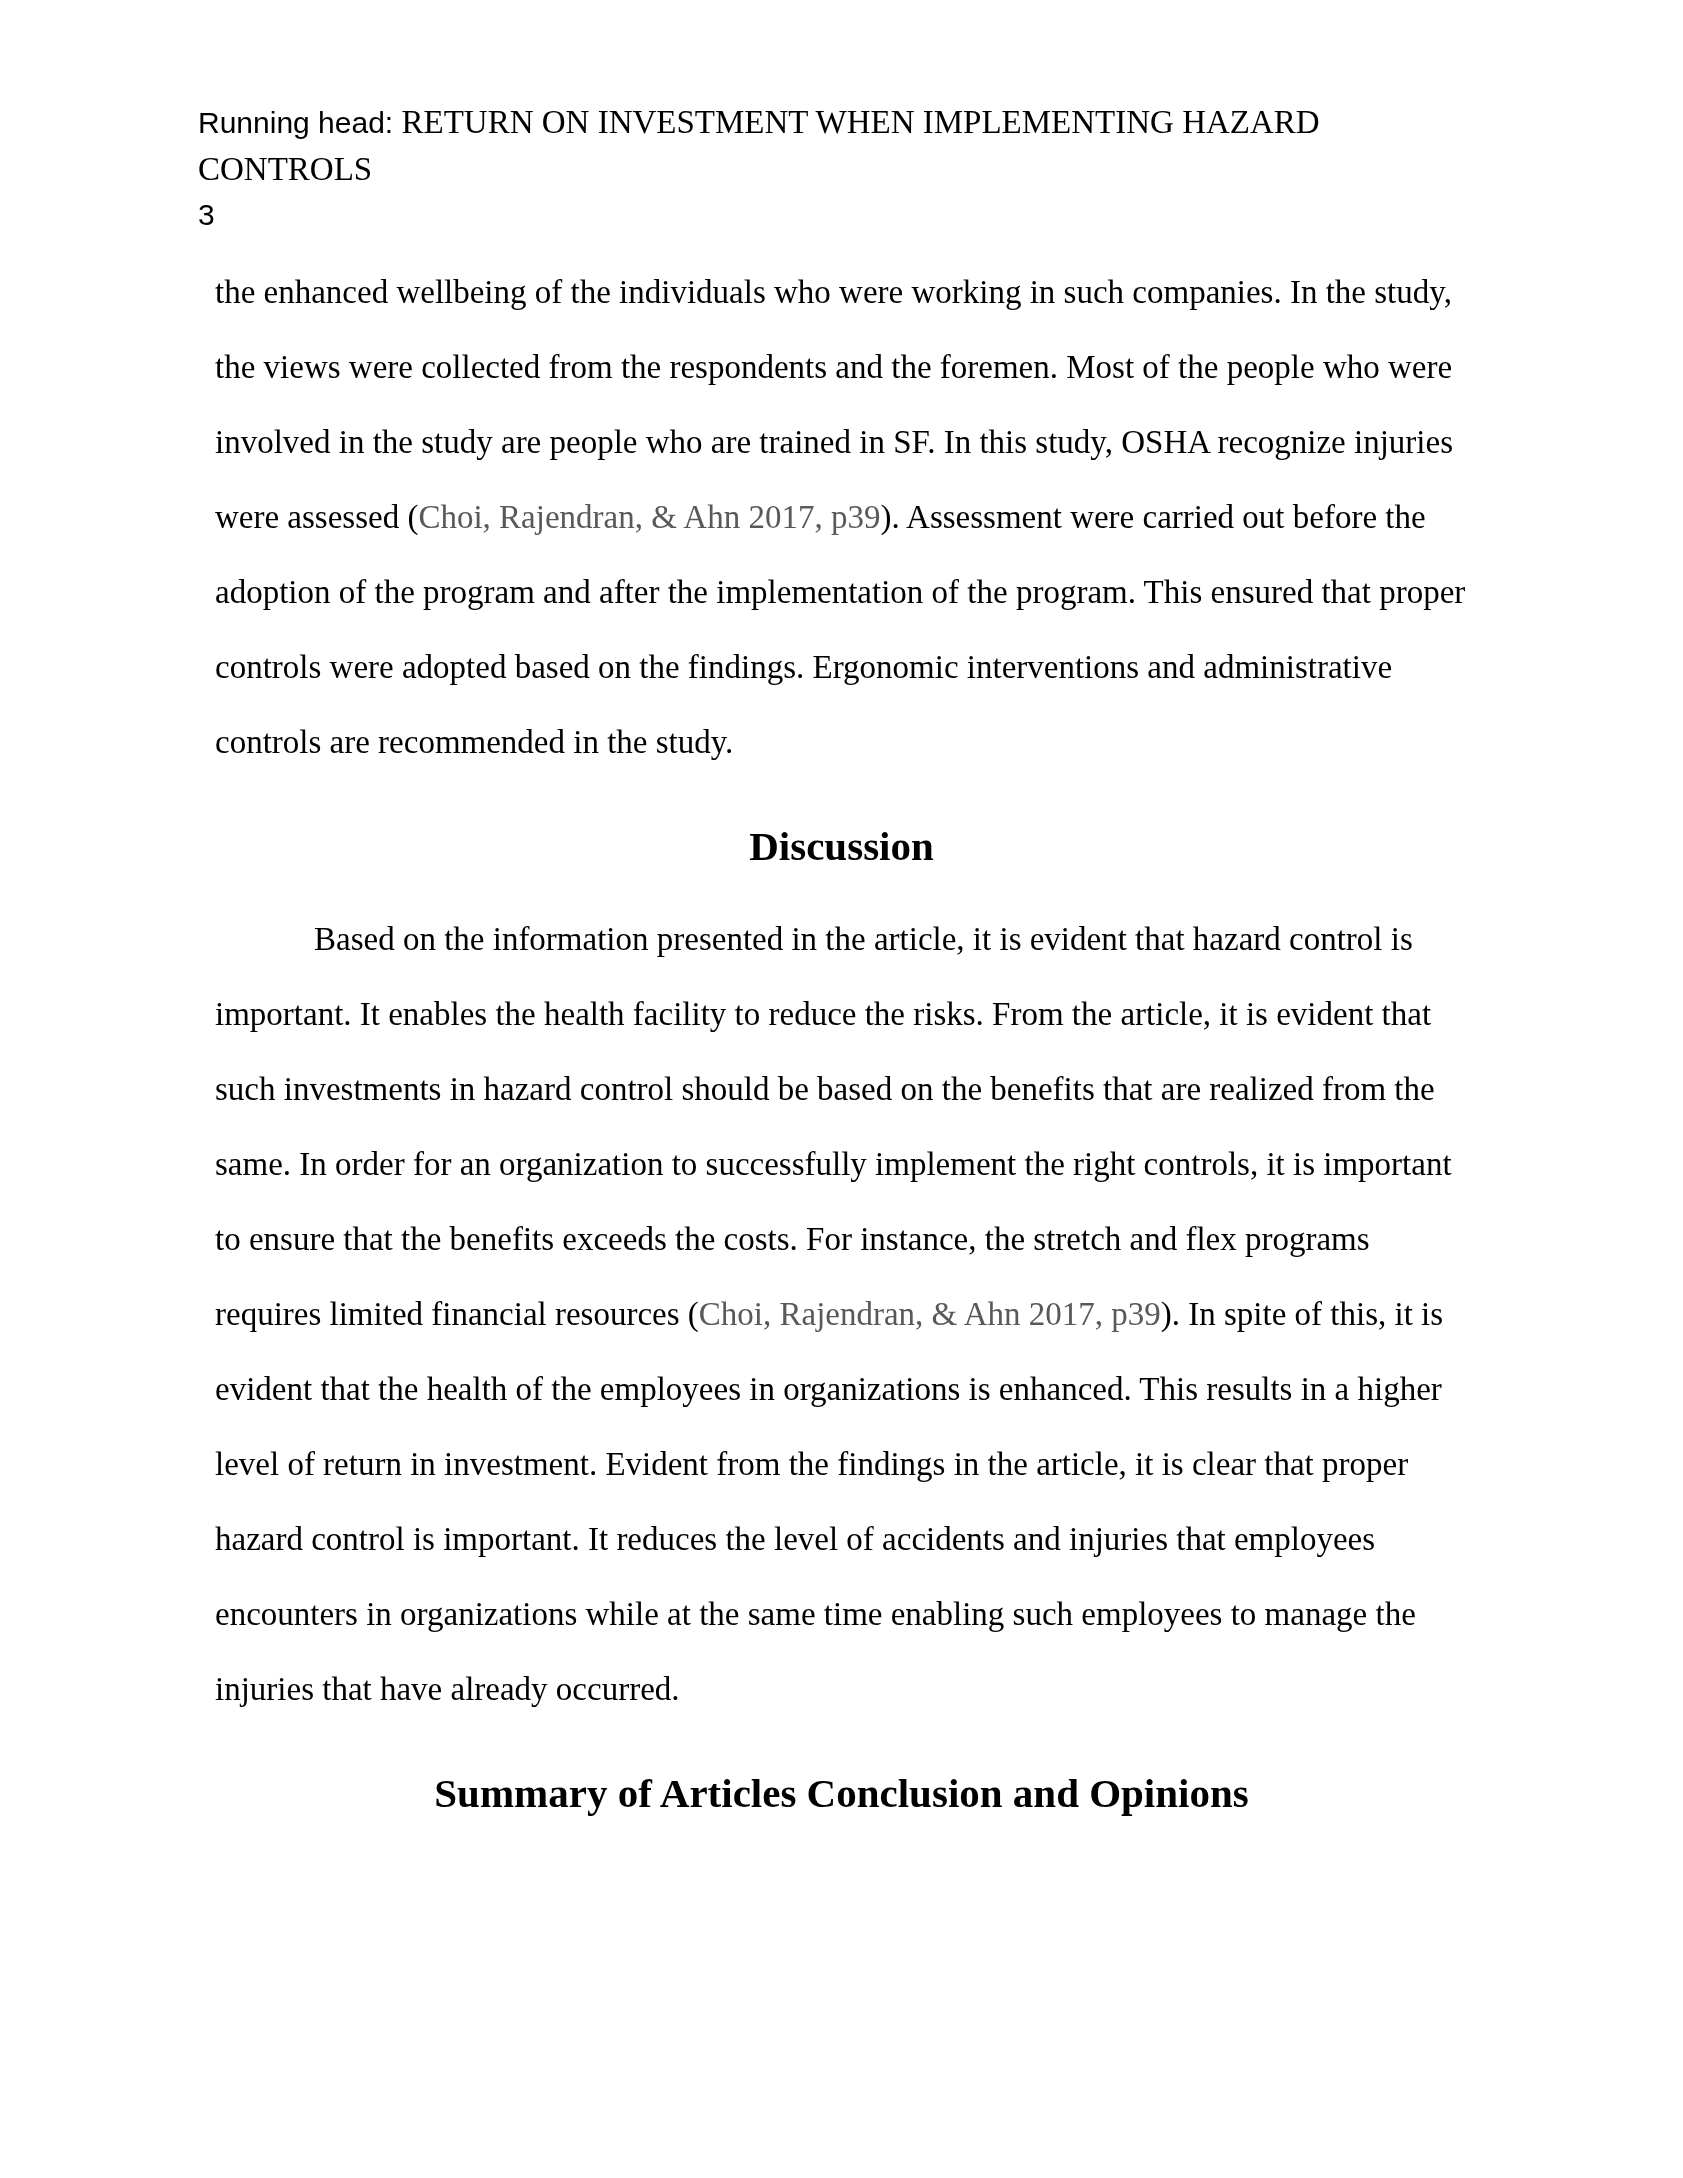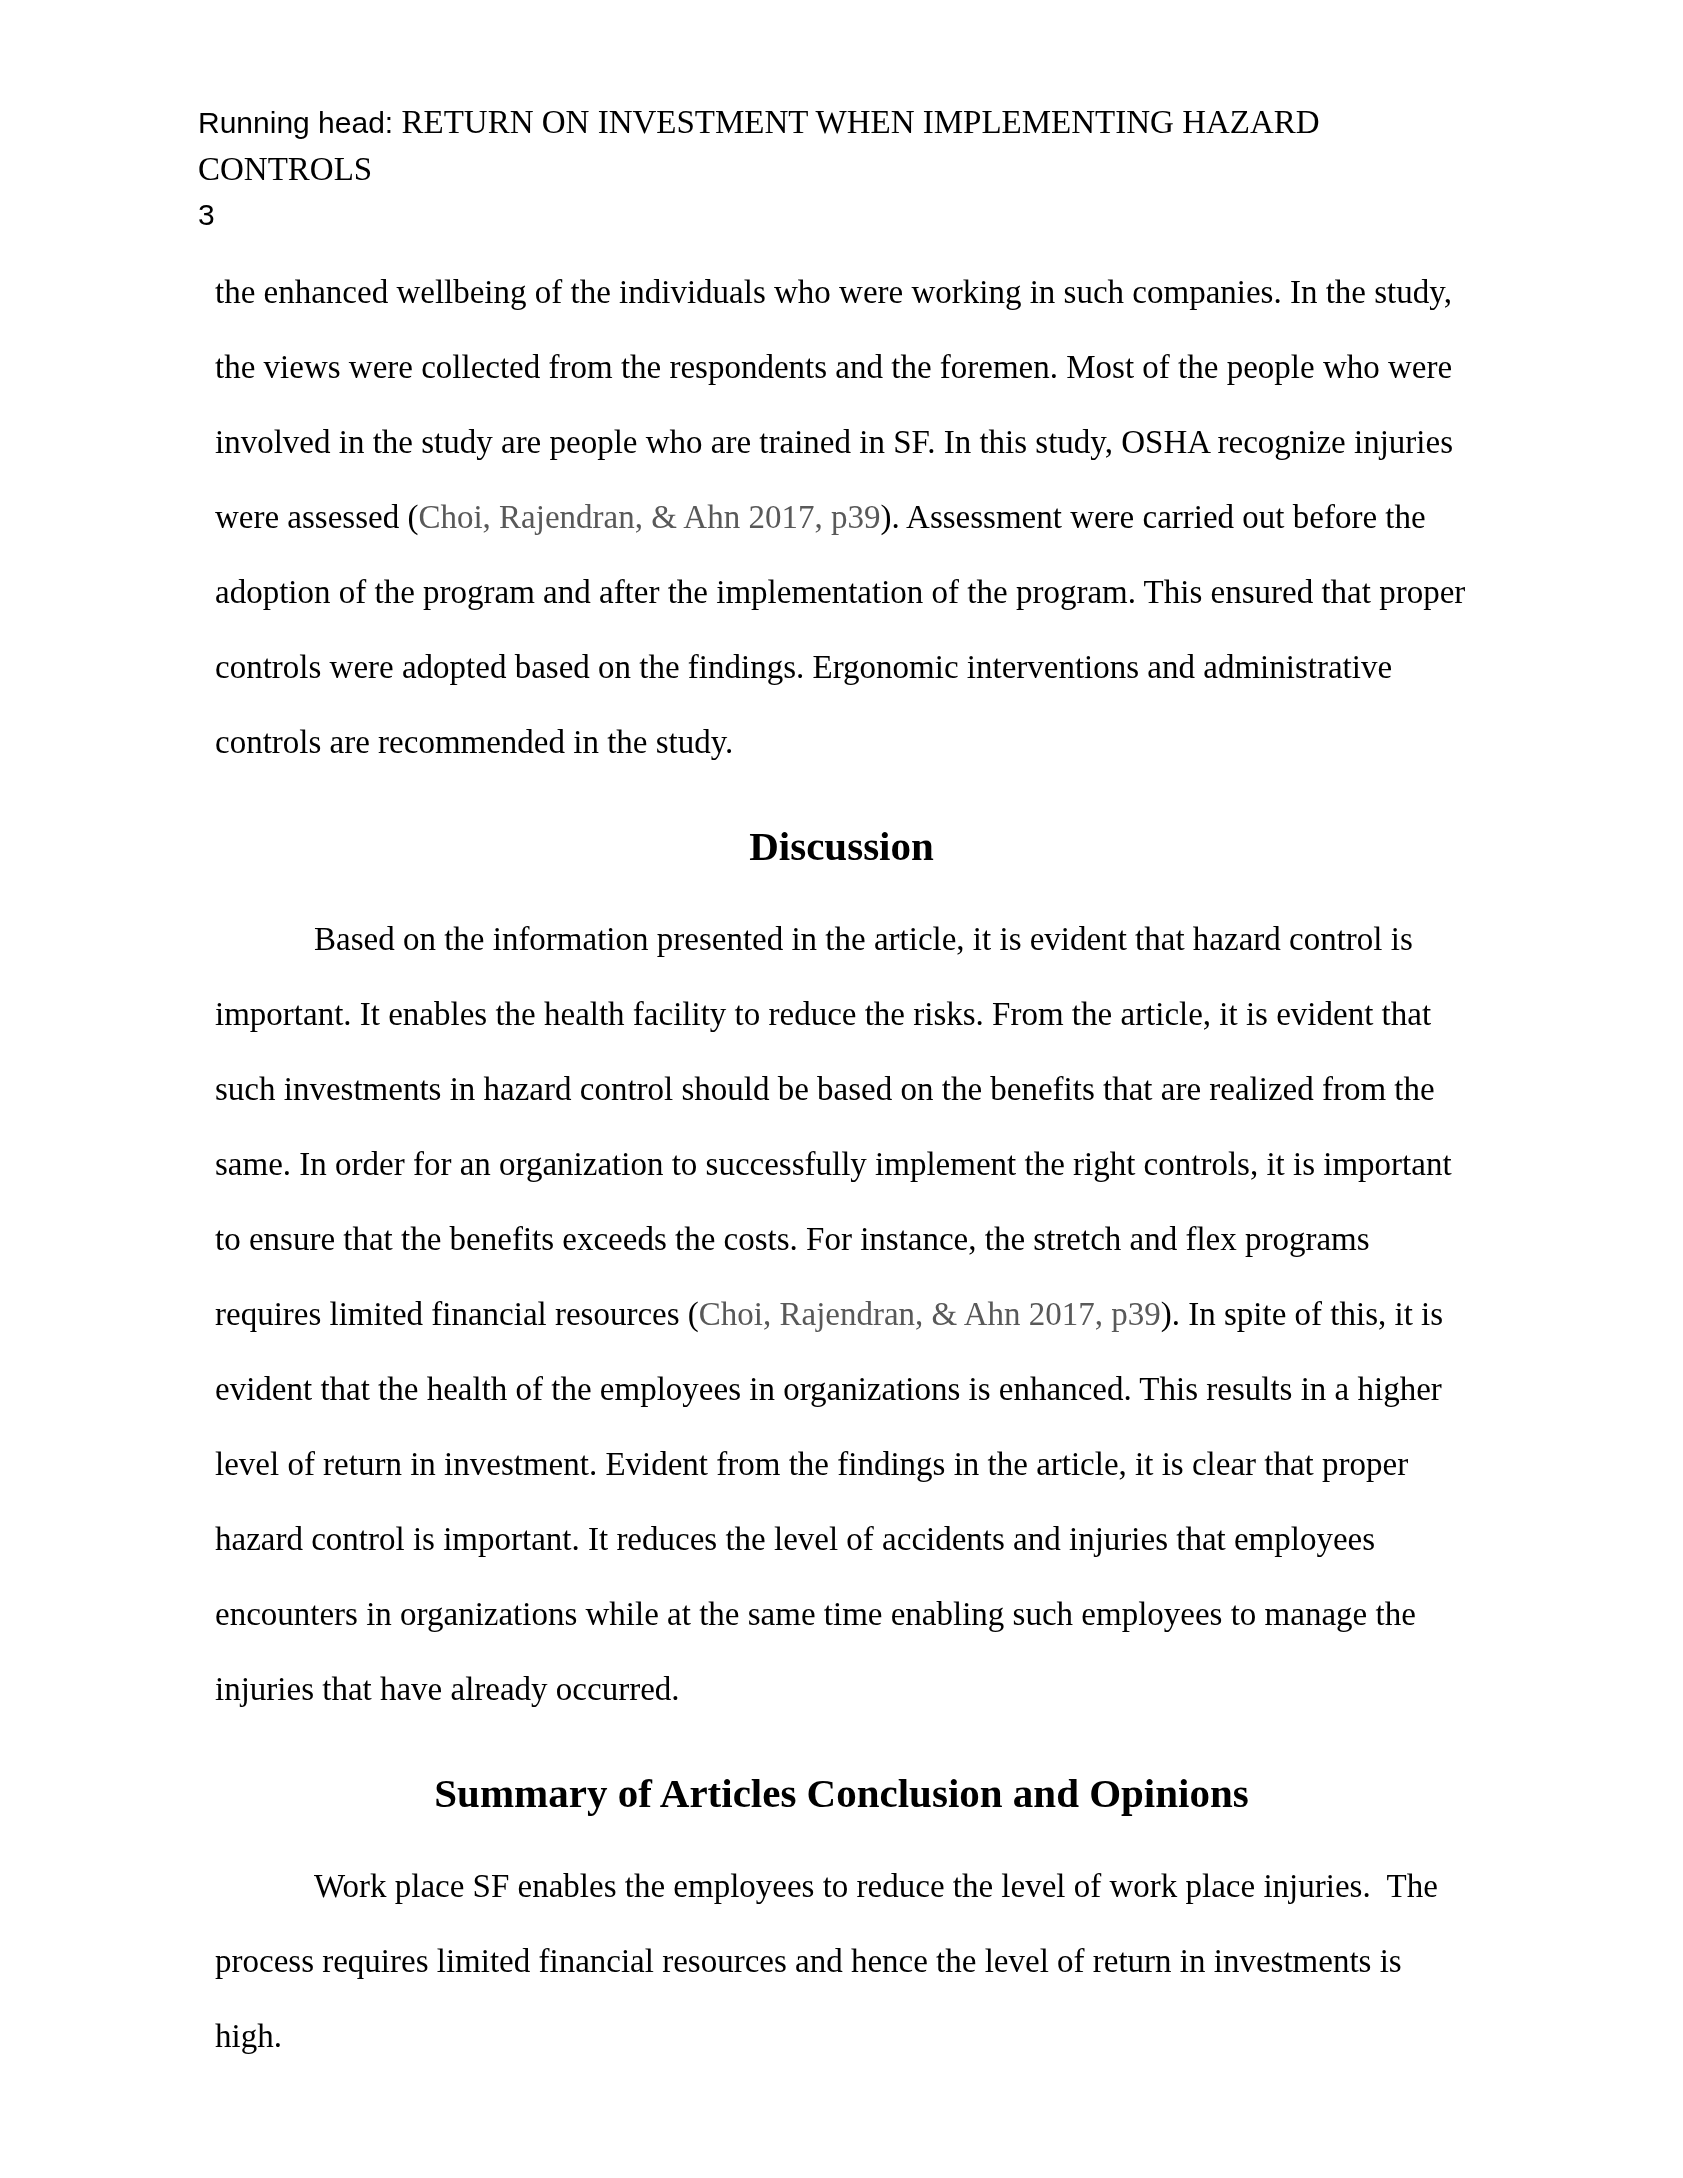--- a/index.html
+++ b/index.html
@@ -72,18 +72,17 @@
     <div class="body-text">
 
       <p><span>the enhanced wellbeing of the individuals who were working in such companies. In the study, the views were collected from the respondents and the foremen. Most of the people who were involved in the study are people who are trained in SF. In this study, OSHA recognize injuries were assessed (</span><span class="cite">Choi, Rajendran, &amp; Ahn 2017, p39</span><span>). Assessment were carried out before the adoption of the program and after the implementation of the program. This ensured that proper controls were adopted based on the findings. Ergonomic interventions and administrative controls are recommended in the study.</span></p>
 
       <h2 class="heading">Discussion</h2>
 
       <p class="indent"><span>Based on the information presented in the article, it is evident that hazard control is important. It enables the health facility to reduce the risks. From the article, it is evident that such investments in hazard control should be based on the benefits that are realized from the same. In order for an organization to successfully implement the right controls, it is important to ensure that the benefits exceeds the costs. For instance, the stretch and flex programs requires limited financial resources (</span><span class="cite">Choi, Rajendran, &amp; Ahn 2017, p39</span><span>). In spite of this, it is evident that the health of the employees in organizations is enhanced. This results in a higher level of return in investment. Evident from the findings in the article, it is clear that proper hazard control is important. It reduces the level of accidents and injuries that employees encounters in organizations while at the same time enabling such employees to manage the injuries that have already occurred.</span></p>
 
       <h2 class="heading">Summary of Articles Conclusion and Opinions</h2>
 
-      <p class="indent">Work place SF enables the employees to reduce the level of work place injuries.  The process requires limited financial resources and hence the level of return in investments is high.</p>
 
     </div>
   </div>
 </div>
 
 
 </body></html>

